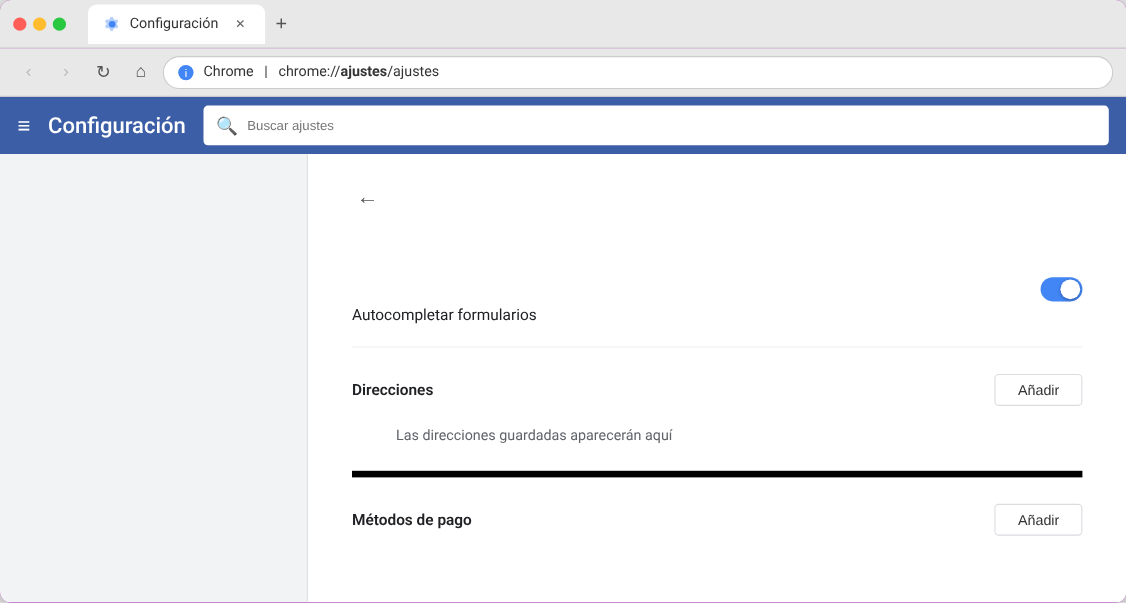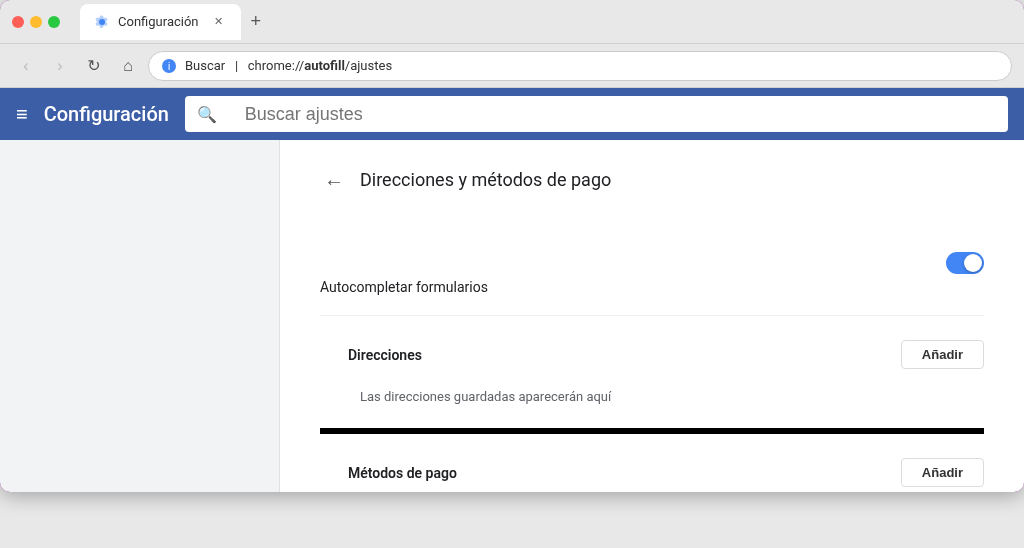--- a/index.html
+++ b/index.html
@@ -7,21 +7,21 @@
       font-family: -apple-system, BlinkMacSystemFont, 'Segoe UI', Roboto, sans-serif;
       background: #e8e8e8;
       width: 1024px;
       height: 548px;
       overflow: hidden;
     }
 
     
     .window {
       width: 1024px;
-      height: 492px;
+      height: 548px;
       background: #a21caf;
       border-radius: 10px;
       overflow: hidden;
       box-shadow: 0 4px 20px rgba(0,0,0,0.3);
       display: flex;
       flex-direction: column;
     }
 
     
     .titlebar {
@@ -190,25 +190,24 @@
       padding: 0 12px;
       gap: 8px;
     }
     .search-icon {
       color: #777;
       font-size: 16px;
     }
     .search-input {
       border: none;
       outline: none;
-      font-size: 18px;
+      font-size: 12px;
       color: #999;
       background: transparent;
       width: 100%;
-      margin-left: 20px;
     }
 
     
     .content-area {
       display: flex;
       flex: 1;
       overflow: hidden;
     }
 
     
@@ -288,36 +287,35 @@
 
     
     .section {
       padding: 24px 0 0;
     }
     .section-header {
       display: flex;
       align-items: center;
       justify-content: space-between;
       margin-bottom: 12px;
-      margin-left: 28px;
     }
     .section-title {
       font-size: 14px;
       font-weight: 600;
       color: #202124;
     }
     .add-btn {
       padding: 6px 20px;
       background: #fff;
       border: 1px solid #dadce0;
       border-radius: 4px;
       font-size: 13px;
       color: #333;
       cursor: pointer;
-      font-weight: 700;
+      font-weight: 400;
     }
 
     .section-empty {
       color: #5f6368;
       font-size: 13px;
       padding: 8px 40px 24px;
       border-bottom: 6px solid #000000;
     }
   </style>
 </head>
@@ -361,23 +359,23 @@
       <span>⌂</span>
     </button>
     <div class="address-bar">
       <div class="address-icon">
         <svg viewBox="0 0 16 16" width="16" height="16">
           <circle cx="8" cy="8" r="7" fill="#4285f4"></circle>
           <text x="8" y="12" text-anchor="middle" fill="white" font-size="10" font-family="sans-serif">i</text>
         </svg>
       </div>
       <span class="address-text">
-        <span>Buscar</span>
+        <span>Chrome</span>
         &nbsp;&nbsp;|&nbsp;&nbsp;
-        <span>chrome://</span><strong>autofill</strong><span>/ajustes</span>
+        <span>chrome://</span><strong>ajustes</strong><span>/ajustes</span>
       </span>
     </div>
   </div>
 
   <div class="settings-container">
 
     <div class="settings-header">
       <div class="menu-icon">≡</div>
       <span class="settings-title">Configuración</span>
       <div class="search-box">
@@ -389,21 +387,20 @@
     <div class="content-area">
 
       <div class="sidebar"></div>
 
       <div class="main-content">
 
         <div class="page-header">
           <button class="back-btn">
             <span>←</span>
           </button>
-          <h1 class="page-title">Direcciones y métodos de pago</h1>
         </div>
 
         <div class="setting-row">
           <span class="setting-label">Autocompletar formularios</span>
           <div class="toggle"></div>
         </div>
 
         <div class="section">
           <div class="section-header">
             <span class="section-title">Direcciones</span>

